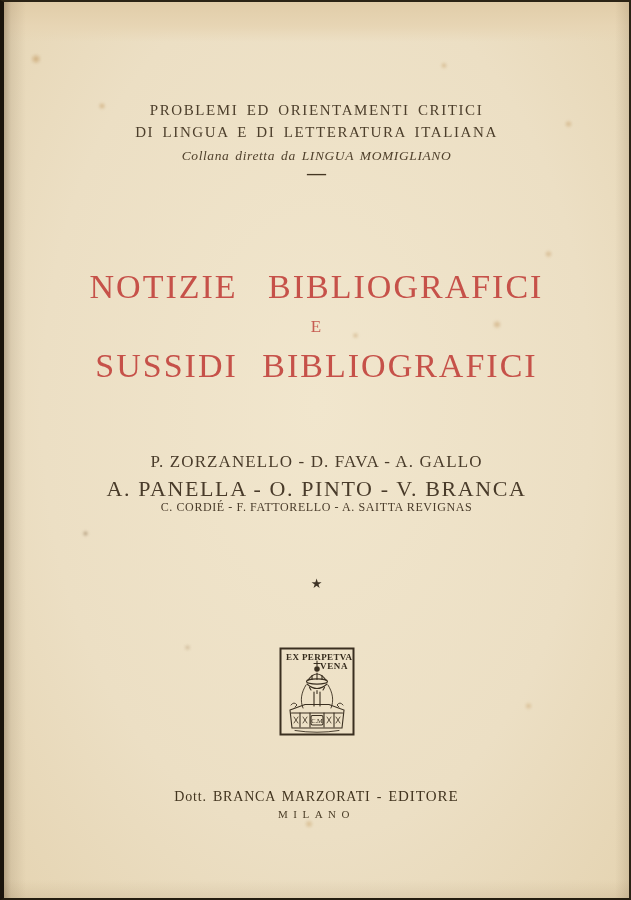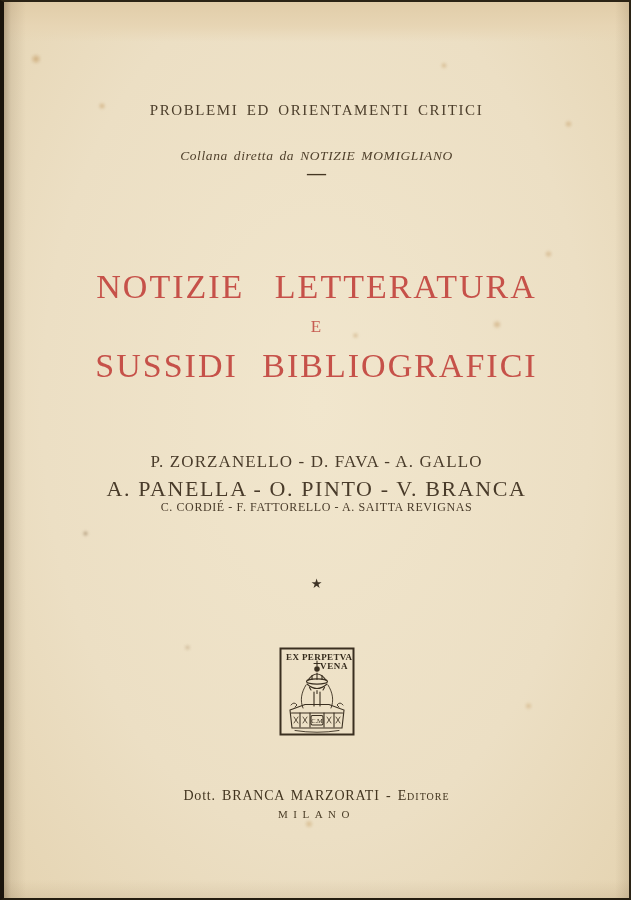--- a/index.html
+++ b/index.html
@@ -52,40 +52,41 @@
   .star    { top: 574px; font-size: 13px; color: #3e3325; }
 
   .emblem-wrap {
     position: absolute;
     top: 644px;
     left: 50%;
     transform: translateX(-50%);
   }
 
   .imprint { top: 786px; font-size: 14px; letter-spacing: 0.8px; word-spacing: 2px; color: #42341f; }
-  .imprint .small-caps-rest { font-size: 10px; letter-spacing: 1px; }
+  .imprint .small-caps-rest { font-size: 15px; letter-spacing: 1px; }
   .city    { top: 806px; font-size: 11px; letter-spacing: 5.5px; color: #4a3c26; }
 
   .spot {
     position: absolute;
     border-radius: 50%;
     pointer-events: none;
     filter: blur(1px);
   }
 </style>
 </head>
 <body>
 
 <div id="page">
 
   <div class="line series-1">PROBLEMI ED ORIENTAMENTI CRITICI</div>
-  <div class="line series-ed">Collana diretta da NOTIZIE MOMIGLIANO</div>
+  <div class="line series-2">DI LINGUA E DI LETTERATURA ITALIANA</div>
+  <div class="line series-ed">Collana diretta da LINGUA MOMIGLIANO</div>
   <div class="line series-rule">—</div>
 
-  <div class="line title-1">NOTIZIE  LETTERATURA</div>
+  <div class="line title-1">NOTIZIE  BIBLIOGRAFICI</div>
   <div class="line title-e">E</div>
   <div class="line title-2">SUSSIDI  BIBLIOGRAFICI</div>
 
   <div class="line auth-1">P. ZORZANELLO - D. FAVA - A. GALLO</div>
   <div class="line auth-2">A. PANELLA - O. PINTO - V. BRANCA</div>
   <div class="line auth-3">C. CORDIÉ - F. FATTORELLO - A. SAITTA REVIGNAS</div>
 
   <div class="line star">★</div>
 
   <div class="emblem-wrap">

